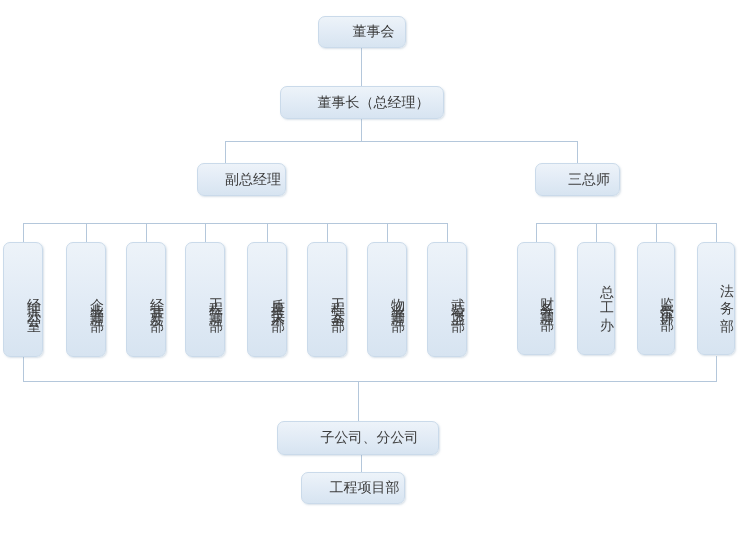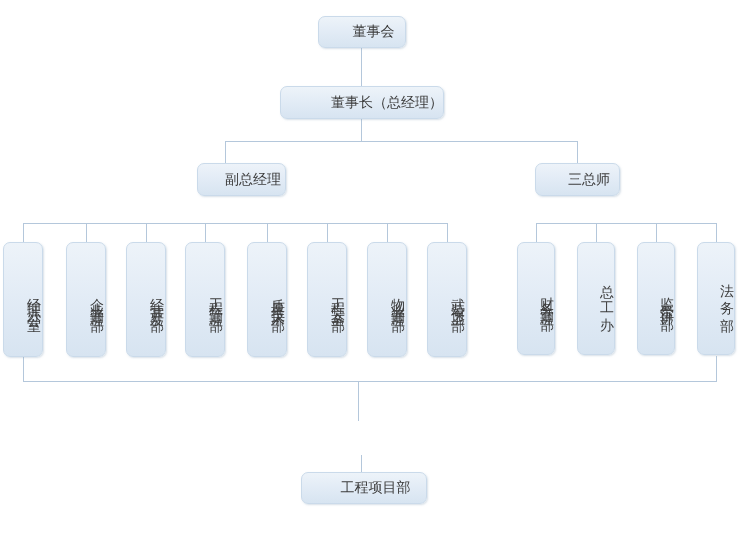--- a/index.html
+++ b/index.html
@@ -80,21 +80,21 @@
   <div class="vline" style="left:23px;top:357px;height:24px;"></div>
   <div class="vline" style="left:716px;top:356px;height:25px;"></div>
   <div class="hline" style="left:23px;top:381px;width:694px;"></div>
   <div class="vline" style="left:358px;top:381px;height:40px;"></div>
   <div class="vline" style="left:361px;top:455px;height:17px;"></div>
 
   <div class="box" style="left:318px;top:16px;width:88px;height:32px;">
     <span>董事会</span>
   </div>
 
-  <div class="box" style="left:280px;top:86px;width:164px;height:33px;justify-content:flex-end;">
+  <div class="box" style="left:280px;top:86px;width:164px;height:33px;">
     <span>董事长（总经理）</span>
   </div>
 
   <div class="box" style="left:181px;top:163px;width:89px;height:33px;margin-left:16px;">
     <span>副总经理</span>
   </div>
 
   <div class="box" style="left:535px;top:163px;width:85px;height:33px;">
     <span>三总师</span>
   </div>
@@ -130,18 +130,21 @@
   <div class="box" style="left:577px;top:242px;width:38px;height:113px;">
     <span class="vtext sparse">总工办</span>
   </div>
   <div class="box" style="left:637px;top:242px;width:38px;height:113px;">
     <span class="vtext">监察审计部</span>
   </div>
   <div class="box" style="left:697px;top:242px;width:38px;height:113px;">
     <span class="vtext sparse">法务部</span>
   </div>
 
+  <div class="box" style="left:277px;top:421px;width:162px;height:34px;">
+    <span>子公司、分公司</span>
+  </div>
 
-  <div class="box" style="left:301px;top:472px;width:126px;height:32px;">
+  <div class="box" style="left:301px;top:472px;width:104px;height:32px;">
     <span>工程项目部</span>
   </div>
 
 </div>
 
 </body></html>

